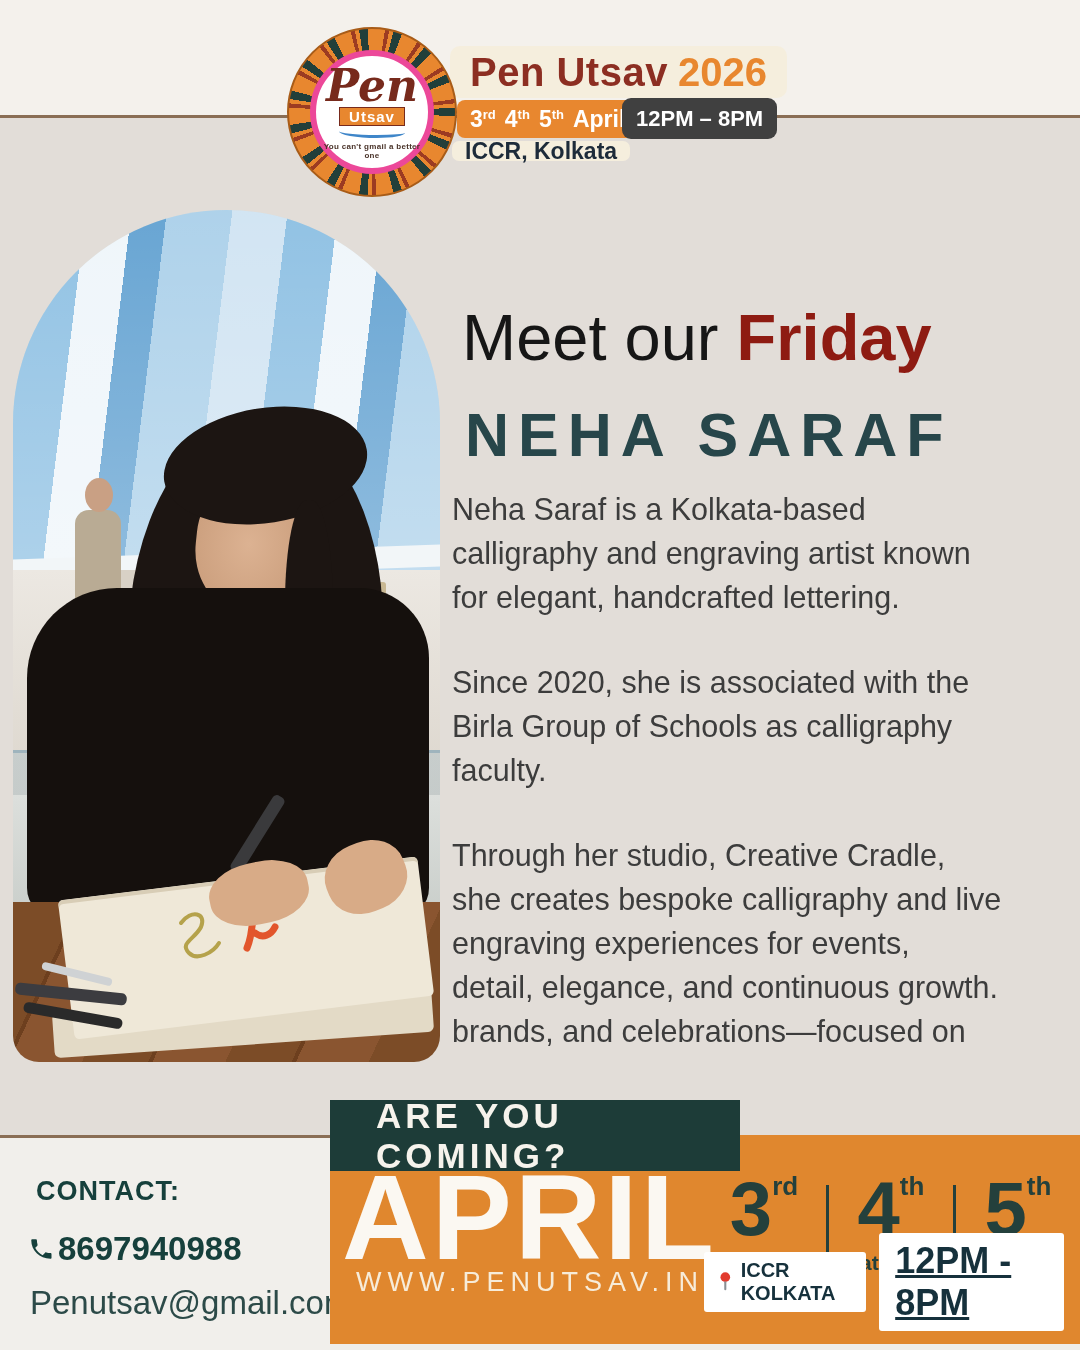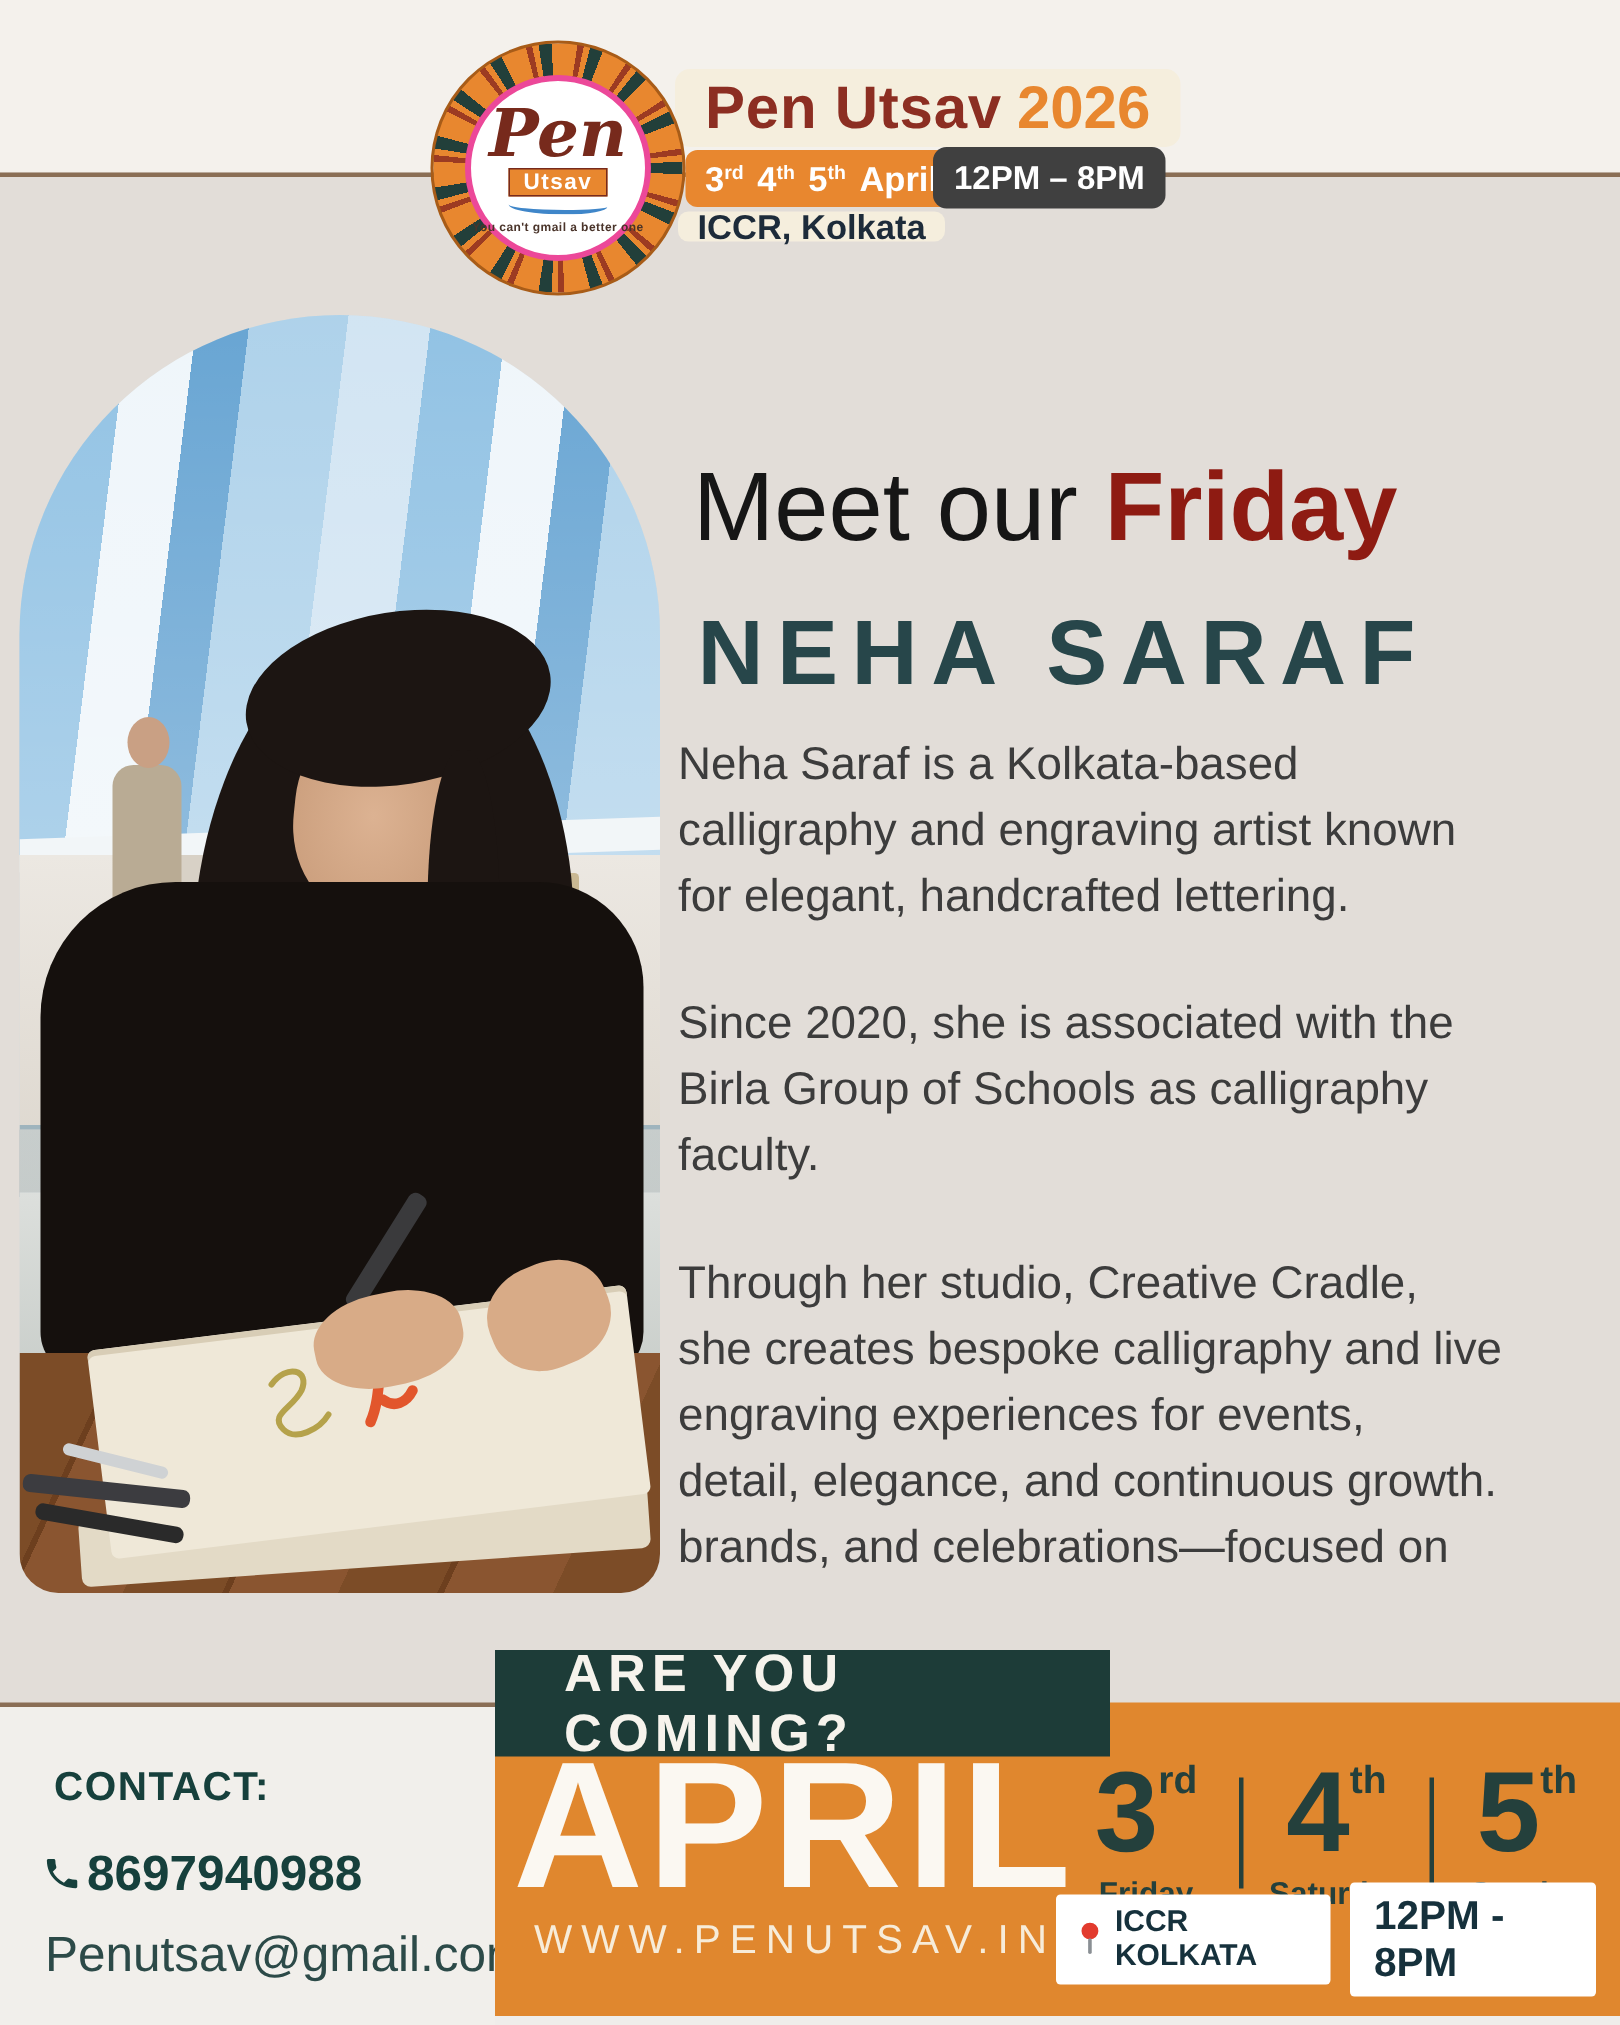--- a/index.html
+++ b/index.html
@@ -9,21 +9,21 @@
   
   .top-band{position:absolute;left:0;top:0;width:1080px;height:115px;background:#f4f1ec;}
   .rule{position:absolute;background:#8a6e55;}
   .rule-top{left:0;top:115px;width:1080px;height:3px;}
   .rule-bottom{left:0;top:1135px;width:330px;height:3px;}
 
   
   .logo{position:absolute;left:287px;top:27px;width:170px;height:170px;z-index:6;}
   .logo-ring{position:absolute;inset:0;border-radius:50%;border:2px solid #a85c18;
     background:repeating-conic-gradient(#e8872f 0 9deg,#9c3b22 9deg 12deg,#e8872f 12deg 15deg,#223f3a 15deg 21deg,#e8872f 21deg 24deg);}
-  .logo-inner{position:absolute;inset:23px;border-radius:50%;background:#fff;border:4px solid #ec4899;
+  .logo-inner{position:absolute;inset:23px;border-radius:50%;background:#fff;border:6px solid #ec4899;
     display:flex;flex-direction:column;align-items:center;justify-content:center;text-align:center;}
   .logo-pen{font-family:"DejaVu Serif",serif;font-style:italic;font-weight:bold;
     font-size:44px;line-height:.9;color:#772a1c;margin-top:2px;}
   .logo-utsav{background:#e8872f;border:1px solid #772a1c;color:#fff;font-weight:bold;
     font-size:15px;letter-spacing:1px;padding:0 9px;margin-top:2px;}
   .logo-swoosh{width:66px;height:9px;border-bottom:3px solid #3f86c9;border-radius:0 0 60% 80%;}
   .logo-tagline{font-size:8px;color:#4a342a;font-weight:bold;margin-top:4px;letter-spacing:.3px;}
 
   
   .title-box{position:absolute;left:450px;top:46px;height:52px;padding:0 20px;background:#f5eedd;
@@ -98,21 +98,21 @@
   .day-group{text-align:center;min-width:96px;}
   .day-num{font-size:76px;font-weight:bold;color:#24403c;line-height:.9;}
   .day-num sup{font-size:26px;top:-2px;font-weight:bold;}
   .day-label{font-size:21px;font-weight:bold;color:#24403c;margin-top:8px;}
   .day-divider{width:3px;height:74px;background:#24403c;margin:10px 14px 0 14px;}
   .orange-bottom{position:absolute;left:26px;right:16px;bottom:13px;display:flex;align-items:center;}
   .website{color:#f7ecd9;font-size:27px;letter-spacing:6px;}
   .wpill{background:#fff;border-radius:3px;display:inline-flex;align-items:center;
     font-weight:bold;color:#16313c;}
   .pill-venue{margin-left:auto;padding:7px 13px;font-size:20px;gap:7px;}
-  .pill-time{margin-left:13px;padding:7px 16px;font-size:27px;}
+  .pill-time{margin-left:13px;padding:7px 16px;font-size:36px;text-decoration:underline;}
   .bottom-strip{position:absolute;left:330px;top:1344px;width:750px;height:6px;background:#efedea;z-index:4;}
 
   
   .contact-panel{position:absolute;left:0;top:1138px;width:330px;height:212px;background:#f1efeb;z-index:2;}
   .contact-label{position:absolute;left:36px;top:38px;font-size:27px;font-weight:bold;
     letter-spacing:1px;color:#16403c;}
   .contact-phone{position:absolute;left:28px;top:92px;display:flex;align-items:center;gap:4px;
     font-size:33px;font-weight:bold;color:#16403c;}
   .contact-email{position:absolute;left:30px;top:146px;font-size:33px;color:#2c4a48;}
   .icon-svg{display:block;}

